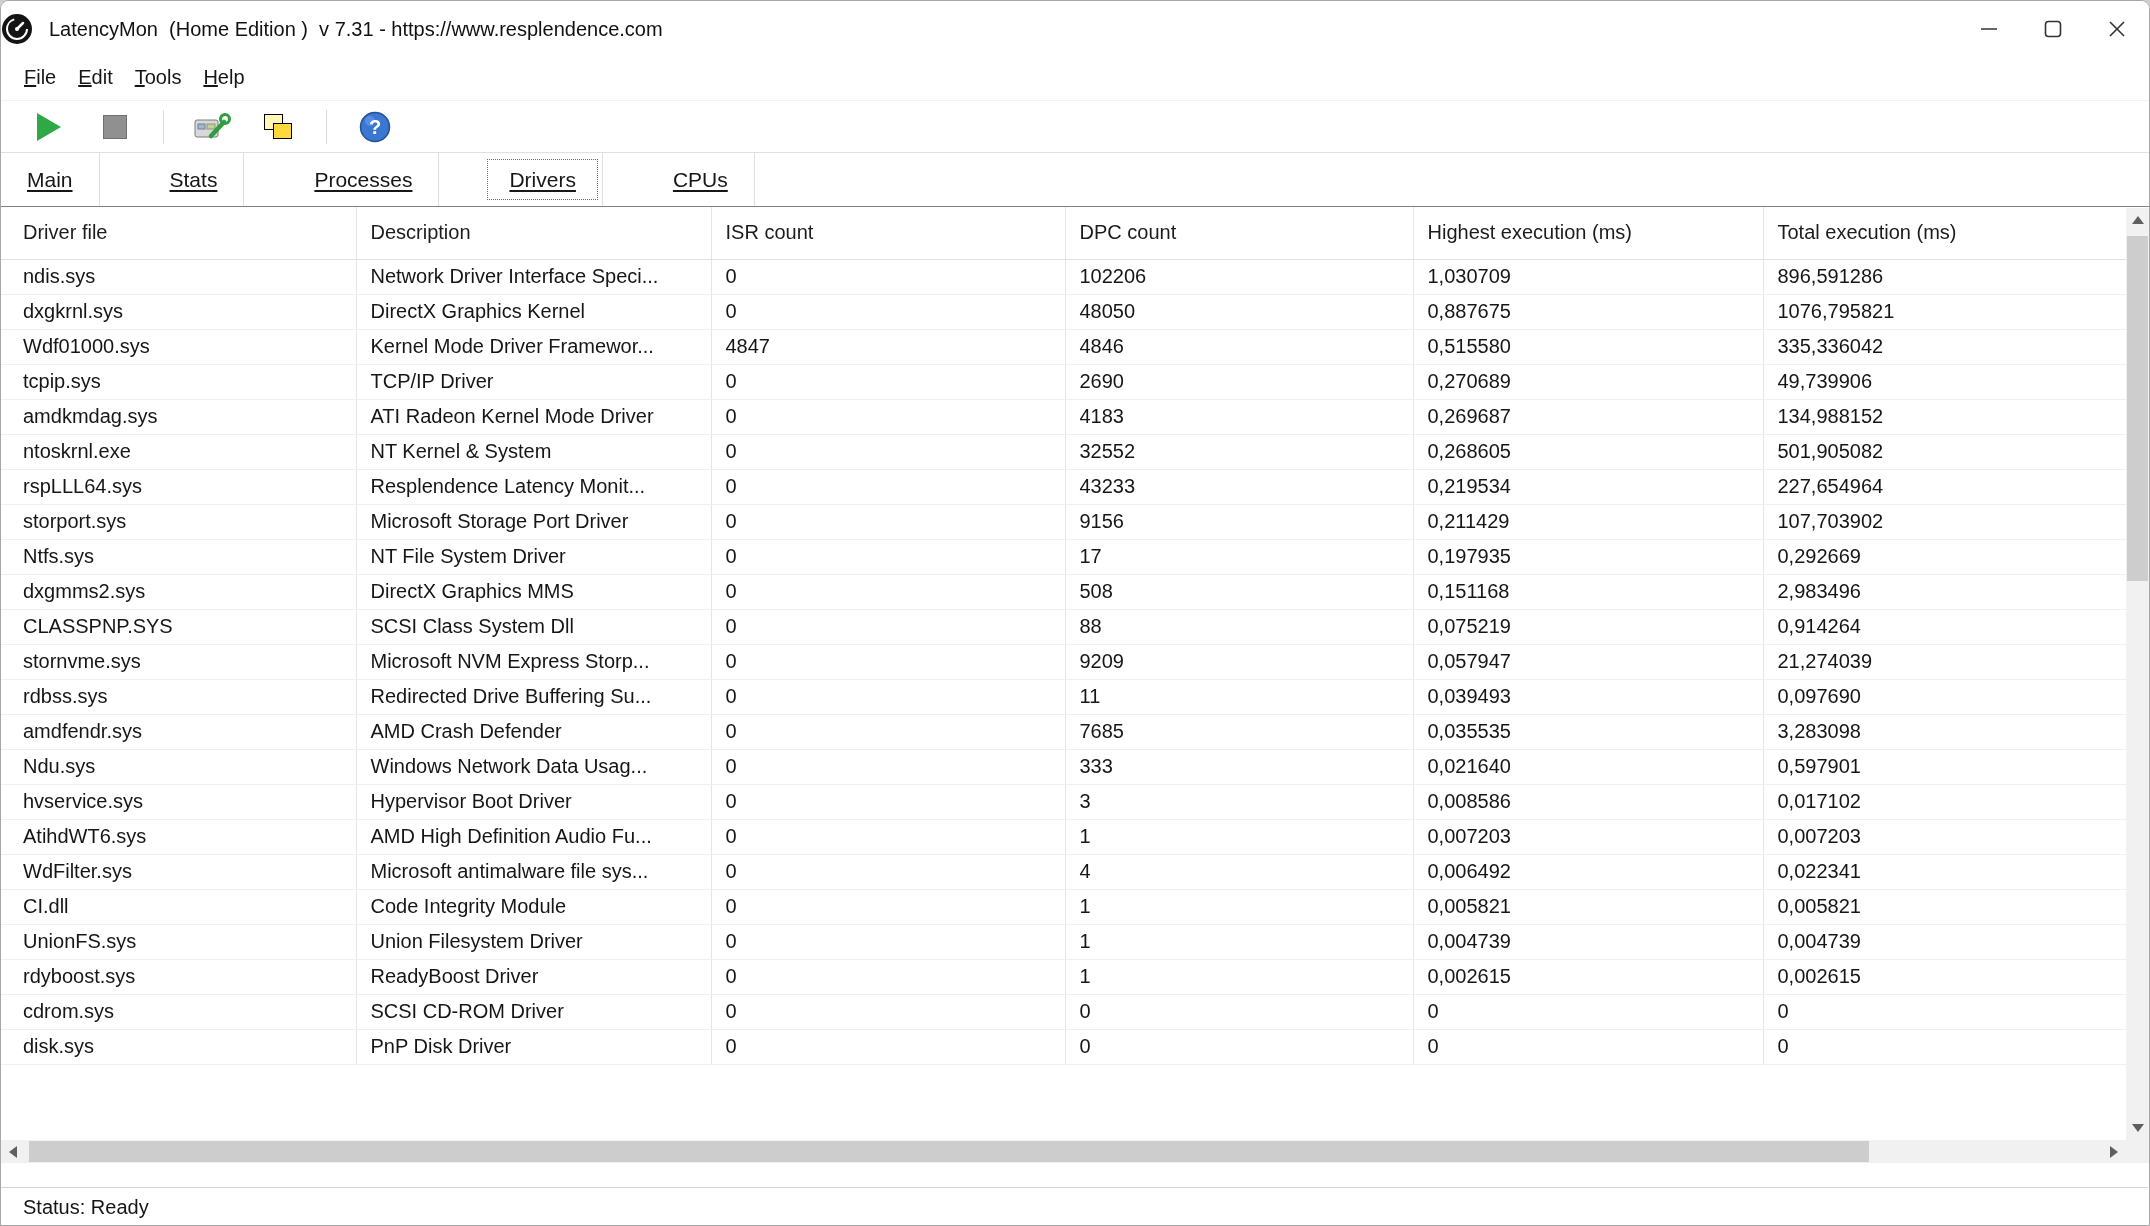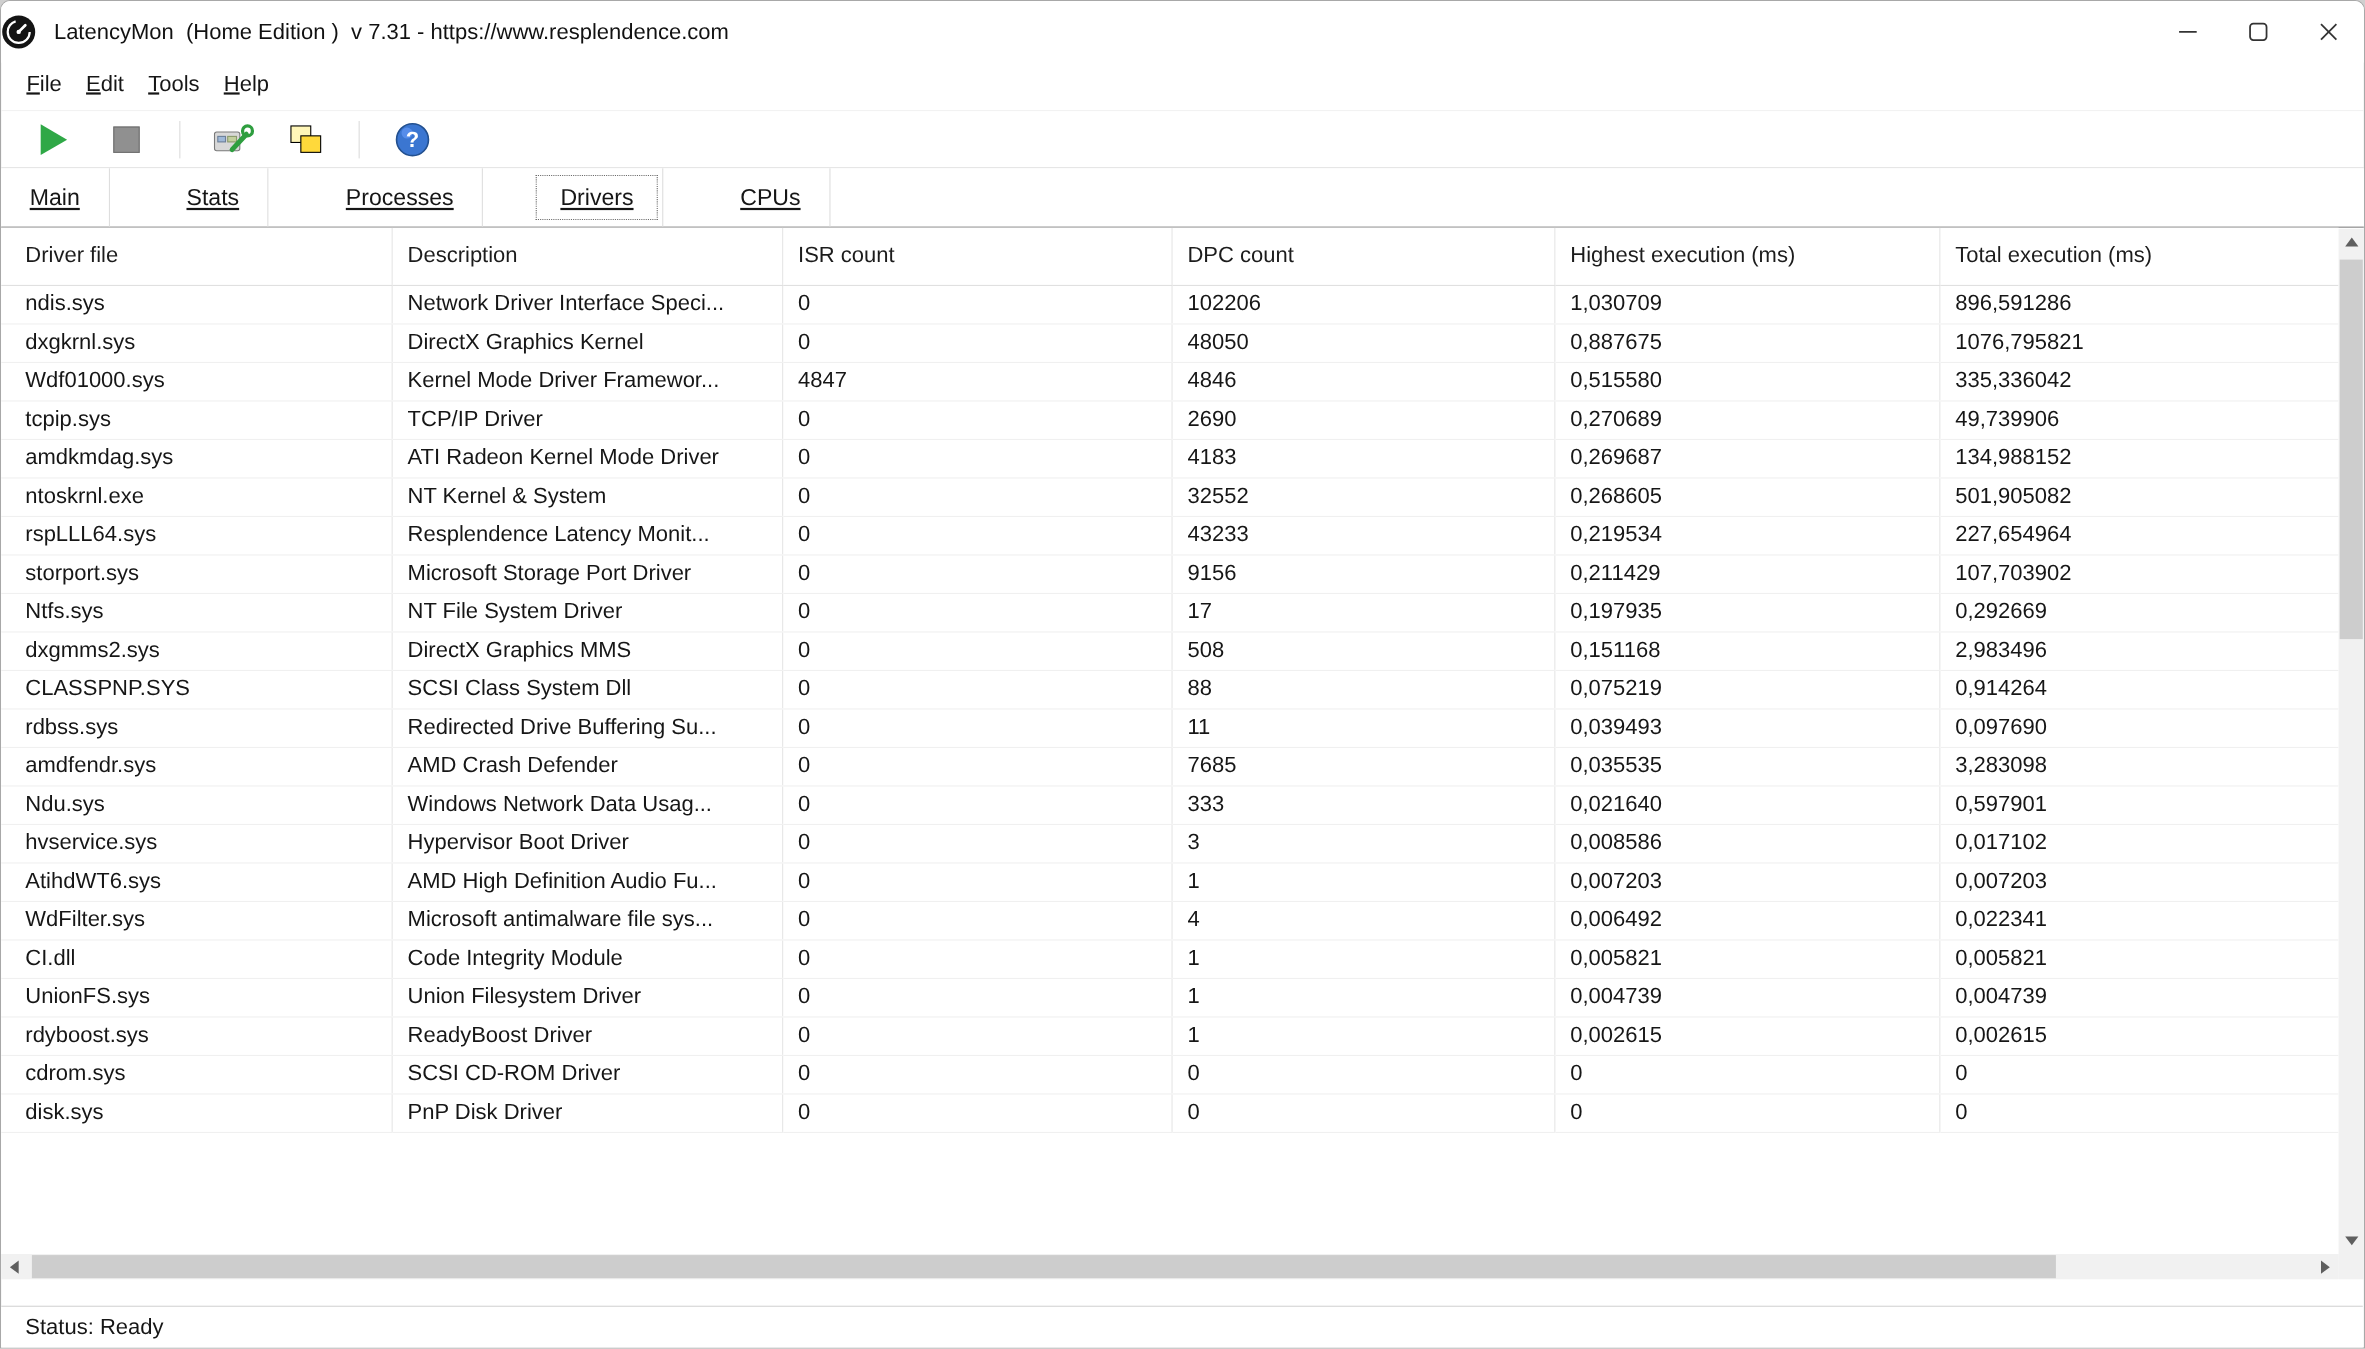--- a/index.html
+++ b/index.html
@@ -244,20 +244,28 @@
           </tr>
           <tr>
             <td class="col-0">CLASSPNP.SYS</td>
             <td class="col-1">SCSI Class System Dll</td>
             <td class="col-2">0</td>
             <td class="col-3">88</td>
             <td class="col-4">0,075219</td>
             <td class="col-5">0,914264</td>
           </tr>
           <tr>
+            <td class="col-0">stornvme.sys</td>
+            <td class="col-1">Microsoft NVM Express Storp...</td>
+            <td class="col-2">0</td>
+            <td class="col-3">9209</td>
+            <td class="col-4">0,057947</td>
+            <td class="col-5">21,274039</td>
+          </tr>
+          <tr>
             <td class="col-0">rdbss.sys</td>
             <td class="col-1">Redirected Drive Buffering Su...</td>
             <td class="col-2">0</td>
             <td class="col-3">11</td>
             <td class="col-4">0,039493</td>
             <td class="col-5">0,097690</td>
           </tr>
           <tr>
             <td class="col-0">amdfendr.sys</td>
             <td class="col-1">AMD Crash Defender</td>

